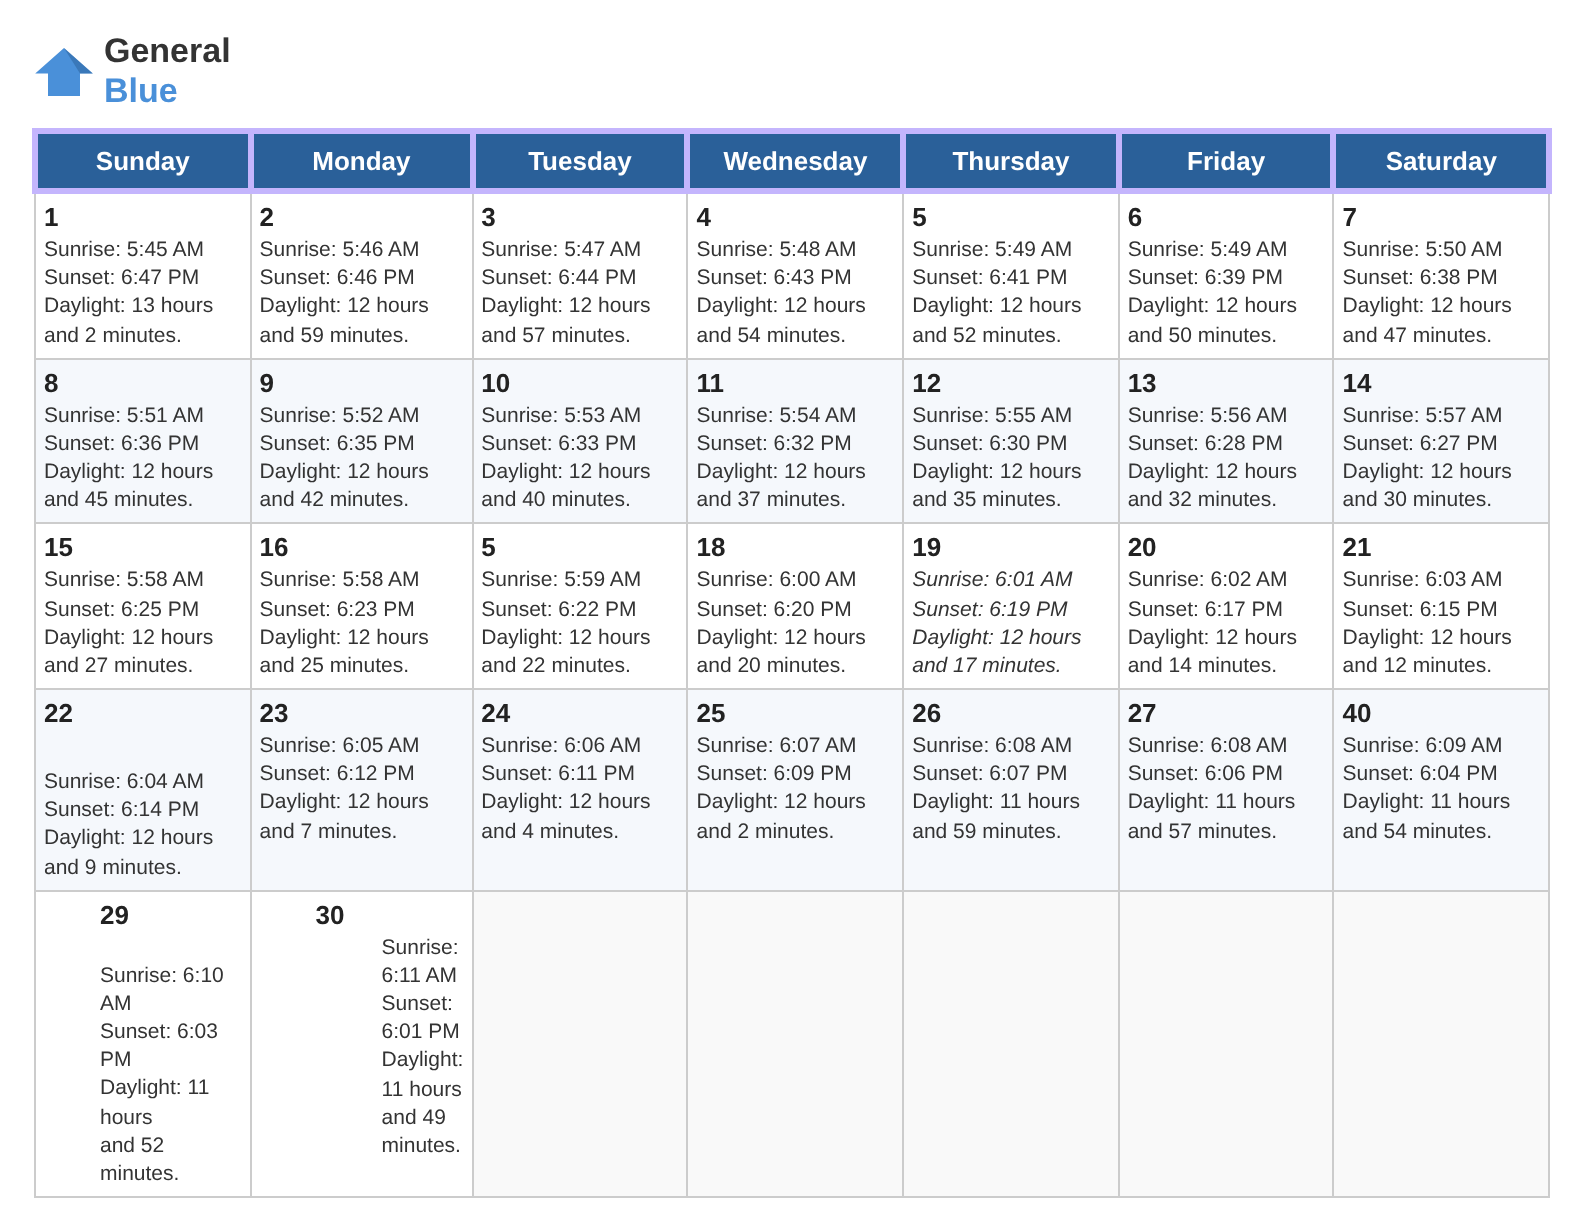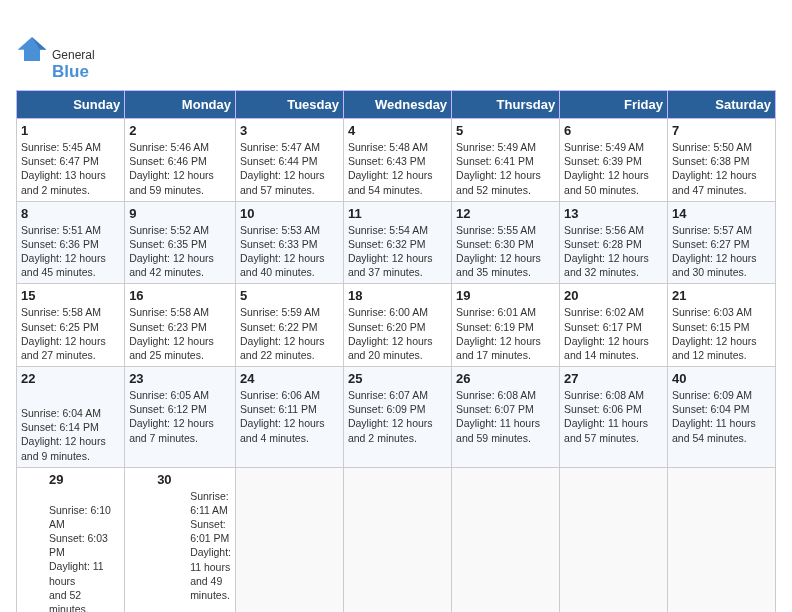--- a/index.html
+++ b/index.html
@@ -39,24 +39,24 @@
     }
     .calendar {
       width: 100%;
       border-collapse: collapse;
       font-size: 11px;
     }
     .calendar th {
       background: #2a6099;
       color: #fff;
       padding: 6px 4px;
-      text-align: right;
+      text-align: center;
       font-size: 13px;
       font-weight: bold;
-      border: 1px solid #c4b5fd;
+      border: 3px solid #c4b5fd;
     }
     .calendar td {
       border: 1px solid #ccc;
       vertical-align: top;
       padding: 4px;
       width: calc(100% / 7);
       min-height: 80px;
       background: #fff;
     }
     .calendar tr:nth-child(even) td {
@@ -84,21 +84,21 @@
 </head>
 <body>
 
 <div class="header">
   <div class="logo">
     <svg class="logo-icon" viewBox="0 0 40 34" xmlns="http://www.w3.org/2000/svg">
       <polygon points="20,2 38,18 30,18 30,32 10,32 10,18 2,18" fill="#4a90d9"></polygon>
       <polygon points="20,2 38,18 30,18" fill="#2a6099" opacity="0.5"></polygon>
     </svg>
     <div>
-      <div style="font-size:12px;font-weight:normal;color:#333;margin-top:32px;">General</div>
+      <div style="font-size:17px;font-weight:bold;color:#333;">General</div>
       <div style="font-size:17px;font-weight:bold;color:#4a90d9;">Blue</div>
     </div>
   </div>
   <div class="title-block">
     <div class="month-title"></div>
     <div class="location"></div>
   </div>
 </div>
 
 <table class="calendar">
@@ -240,21 +240,21 @@
         </td>
         <td>
           <div class="day-num">18</div>
           <div class="day-info" style="white-space: pre-line;">Sunrise: 6:00 AM
 Sunset: 6:20 PM
 Daylight: 12 hours
 and 20 minutes.</div>
         </td>
         <td>
           <div class="day-num">19</div>
-          <div class="day-info" style="white-space: pre-line;">Sunrise: 6:01 AM
+          <div class="day-info" style="white-space: pre-line; font-style: italic;">Sunrise: 6:01 AM
 Sunset: 6:19 PM
 Daylight: 12 hours
 and 17 minutes.</div>
         </td>
         <td>
           <div class="day-num">20</div>
           <div class="day-info" style="white-space: pre-line;">Sunrise: 6:02 AM
 Sunset: 6:17 PM
 Daylight: 12 hours
 and 14 minutes.</div>

